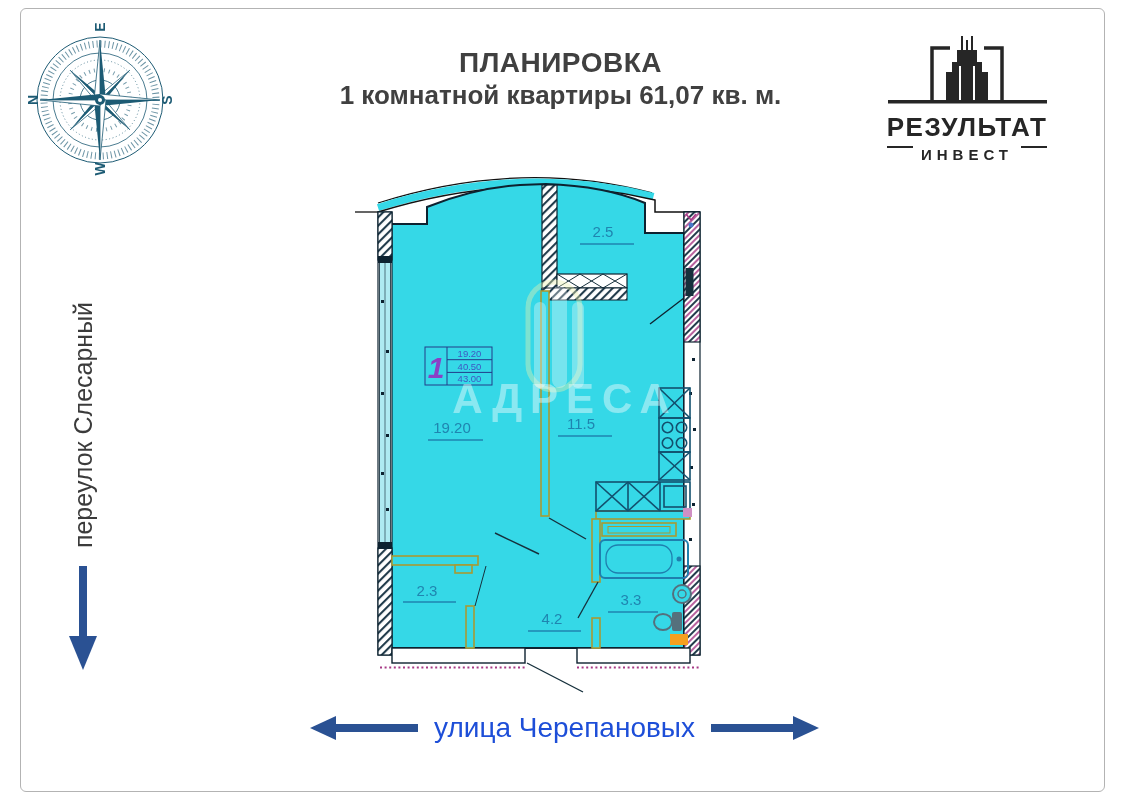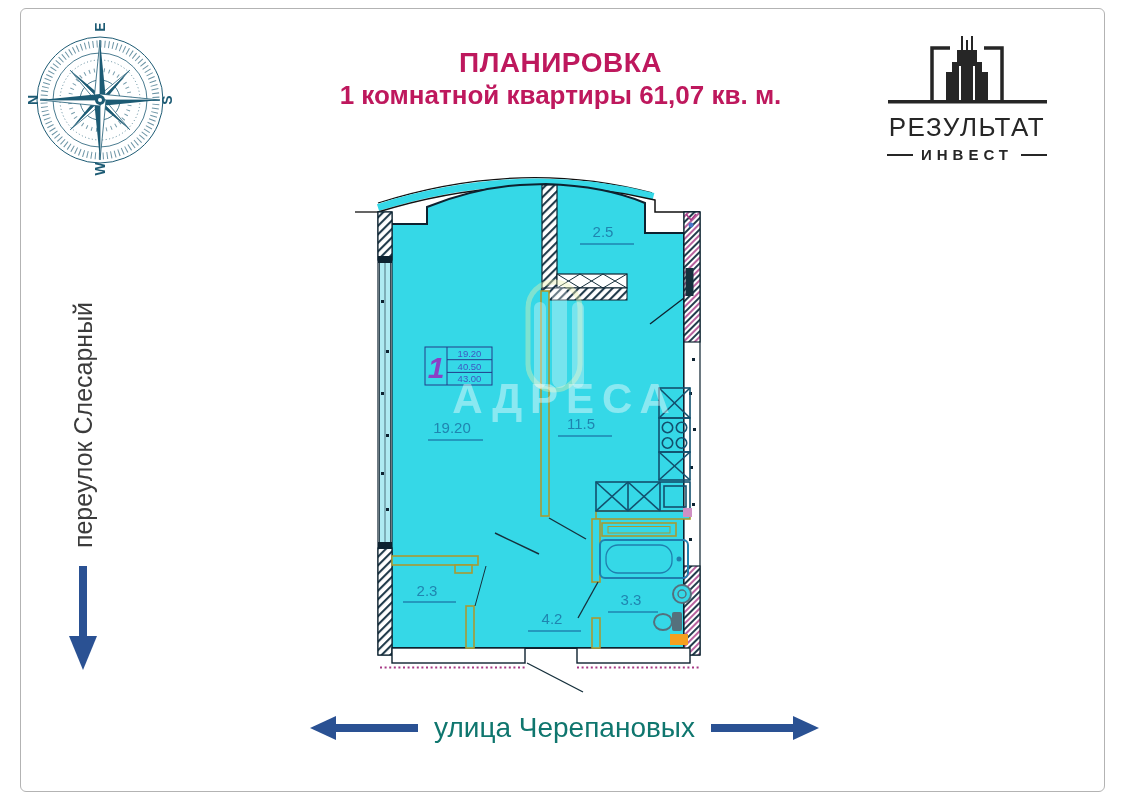--- a/index.html
+++ b/index.html
@@ -1,35 +1,35 @@
 <!DOCTYPE html>
 <html><head>
 <meta charset="utf-8">
 <style>
   html,body{margin:0;padding:0;background:#fff;}
   .page{position:relative;width:1121px;height:800px;background:#fff;overflow:hidden;
         font-family:"Liberation Sans",sans-serif;}
   .frame{position:absolute;left:20px;top:8px;right:16px;bottom:8px;
          border:1px solid #b3b3b3;border-radius:6px;}
   .title{position:absolute;top:46px;left:0;right:0;text-align:center;
-         font-weight:bold;color:#be185d;line-height:1.2;}
+         font-weight:bold;color:#404040;line-height:1.2;}
   .title-l1{font-size:28px;letter-spacing:.5px;}
   .title-l2{font-size:26px;}
   .compass{position:absolute;left:25px;top:12px;}
   .logo{position:absolute;left:878px;top:26px;width:178px;text-align:center;color:#262626;}
-  .logo-name{font-size:26px;font-weight:normal;letter-spacing:1.5px;margin-top:2px;}
-  .logo-sub{display:flex;align-items:center;justify-content:center;gap:8px;margin-top:3px;
+  .logo-name{font-size:26px;font-weight:bold;letter-spacing:1.5px;margin-top:2px;}
+  .logo-sub{display:flex;justify-content:center;gap:8px;margin-top:3px;
             font-size:15px;font-weight:bold;letter-spacing:5px;}
   .logo-dash{width:26px;height:0;border-top:2px solid #262626;}
   .street-left{position:absolute;left:83px;top:425px;transform:translate(-50%,-50%) rotate(-90deg);
                font-size:25px;color:#3b3b3b;white-space:nowrap;}
   .street-left-arrow{position:absolute;left:66px;top:566px;}
   .plan{position:absolute;left:355px;top:160px;}
   .street-bottom{position:absolute;top:712px;left:8px;right:0;display:flex;align-items:center;
-                 justify-content:center;gap:16px;color:#0f766e;font-size:28px;}
+                 justify-content:center;gap:16px;color:#1d4ed8;font-size:28px;}
 </style>
 </head>
 <body>
 
 <div class="page">
   <div class="frame"></div>
 
   <svg class="compass" width="150" height="164" viewBox="0 0 150 164">
     <g stroke="#1d5b74" fill="none">
       <circle cx="75" cy="88" r="63" stroke-width="1"></circle>

